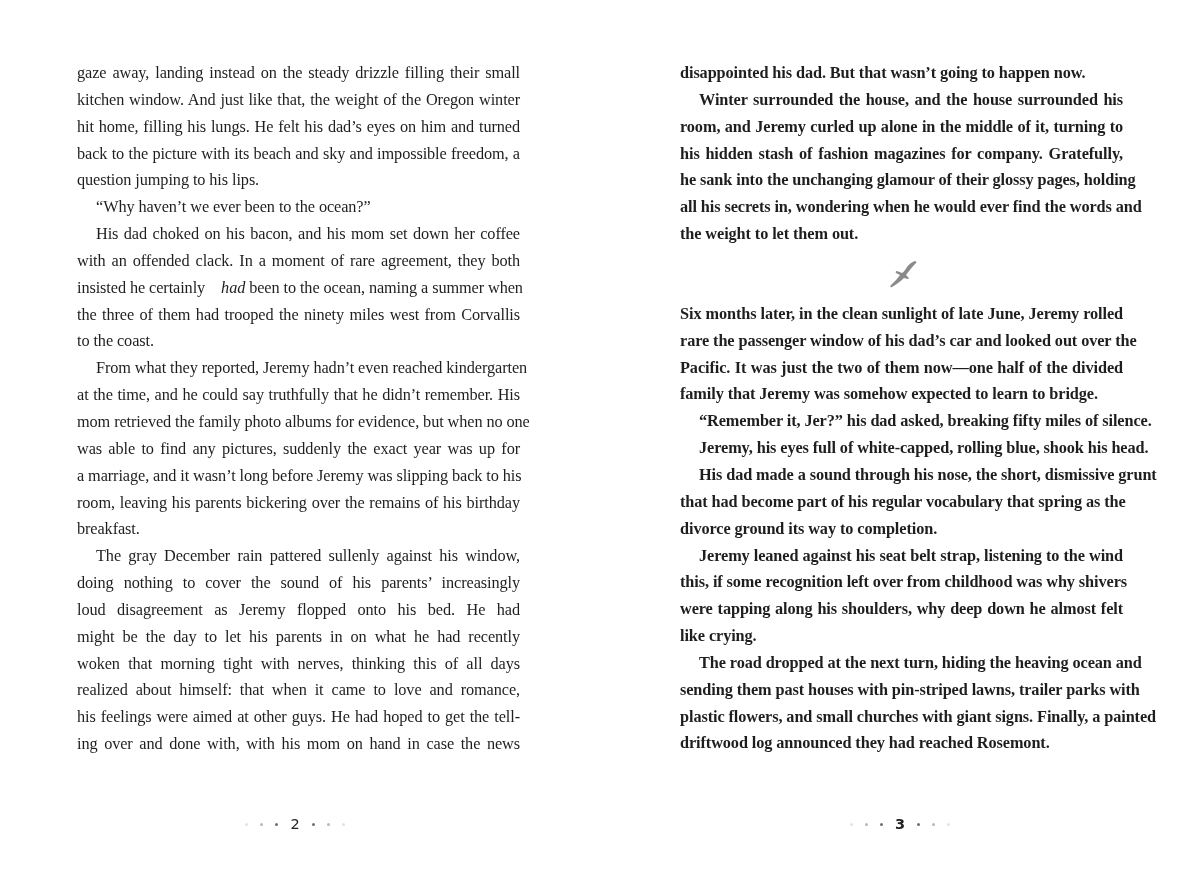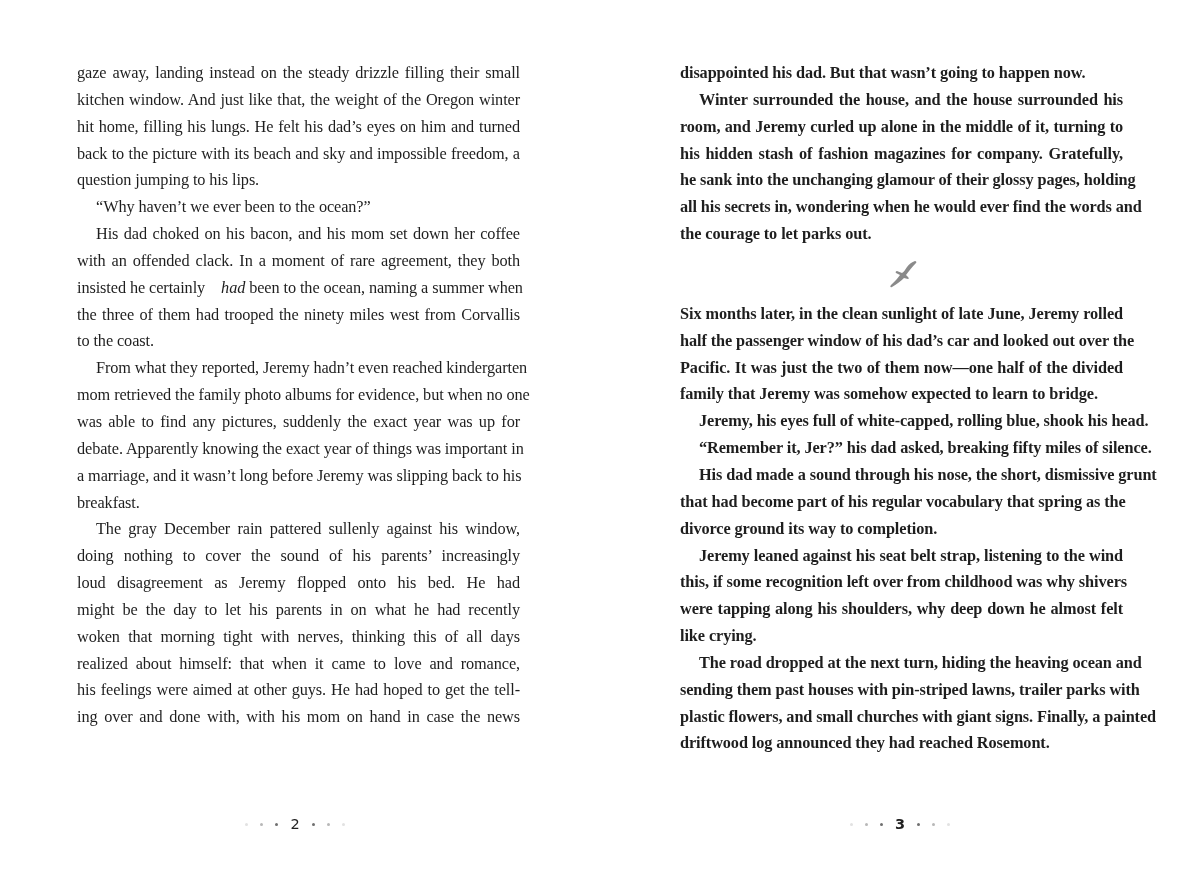--- a/index.html
+++ b/index.html
@@ -49,24 +49,25 @@
       <span class="line">hit home, filling his lungs. He felt his dad’s eyes on him and turned</span>
       <span class="line">back to the picture with its beach and sky and impossible freedom, a</span>
       <span class="line last">question jumping to his lips.</span>
       <span class="line indent last">“Why haven’t we ever been to the ocean?”</span>
       <span class="line indent">His dad choked on his bacon, and his mom set down her coffee</span>
       <span class="line">with an offended clack. In a moment of rare agreement, they both</span>
       <span class="line">insisted he certainly <em>had</em> been to the ocean, naming a summer when</span>
       <span class="line">the three of them had trooped the ninety miles west from Corvallis</span>
       <span class="line last">to the coast.</span>
       <span class="line indent">From what they reported, Jeremy hadn’t even reached kindergarten</span>
+      <span class="line">at the time, and he could say truthfully that he didn’t remember. His</span>
       <span class="line">mom retrieved the family photo albums for evidence, but when no one</span>
       <span class="line">was able to find any pictures, suddenly the exact year was up for</span>
-      <span class="line">debate. Apparently knowing the exact year of things was important in</span>
       <span class="line">a marriage, and it wasn’t long before Jeremy was slipping back to his</span>
+      <span class="line">room, leaving his parents bickering over the remains of his birthday</span>
       <span class="line last">breakfast.</span>
       <span class="line indent">The gray December rain pattered sullenly against his window,</span>
       <span class="line">doing nothing to cover the sound of his parents’ increasingly</span>
       <span class="line">loud disagreement as Jeremy flopped onto his bed. He had</span>
       <span class="line">might be the day to let his parents in on what he had recently</span>
       <span class="line">woken that morning tight with nerves, thinking this of all days</span>
       <span class="line">realized about himself: that when it came to love and romance,</span>
       <span class="line">his feelings were aimed at other guys. He had hoped to get the tell-</span>
       <span class="line">ing over and done with, with his mom on hand in case the news</span>
     </div>
@@ -83,34 +84,34 @@
 
 <div class="page right">
   <div class="text-block">
     <div id="right-before">
         <span class="line last">disappointed his dad. But that wasn’t going to happen now.</span>
         <span class="line indent">Winter surrounded the house, and the house surrounded his</span>
         <span class="line">room, and Jeremy curled up alone in the middle of it, turning to</span>
         <span class="line">his hidden stash of fashion magazines for company. Gratefully,</span>
         <span class="line">he sank into the unchanging glamour of their glossy pages, holding</span>
         <span class="line">all his secrets in, wondering when he would ever find the words and</span>
-        <span class="line last">the courage to let parks out.</span>
+        <span class="line last">the weight to let them out.</span>
       </div>
     <div class="ornament">
       <svg width="34" height="34" viewBox="0 0 34 34">
         <path d="M30 3 C27 4 24 6 22 9 C20 12 19 14 17 15 L12 13 C11 13 10 14 11 15 L15 17 C13 20 10 23 6 27 C5 28 5 30 7 29 C12 26 16 23 19 20 L23 21 C24 21 24 20 23 19 L21 17 C24 13 27 9 31 5 C32 4 31 3 30 3 Z" fill="#8a8a8a"></path>
       </svg>
     </div>
     <div id="right-after">
         <span class="line">Six months later, in the clean sunlight of late June, Jeremy rolled</span>
-        <span class="line">half the passenger window of his dad’s car and looked out over the</span>
+        <span class="line">rare the passenger window of his dad’s car and looked out over the</span>
         <span class="line">Pacific. It was just the two of them now—one half of the divided</span>
         <span class="line last">family that Jeremy was somehow expected to learn to bridge.</span>
+        <span class="line indent last">“Remember it, Jer?” his dad asked, breaking fifty miles of silence.</span>
         <span class="line indent last">Jeremy, his eyes full of white-capped, rolling blue, shook his head.</span>
-        <span class="line indent last">“Remember it, Jer?” his dad asked, breaking fifty miles of silence.</span>
         <span class="line indent">His dad made a sound through his nose, the short, dismissive grunt</span>
         <span class="line">that had become part of his regular vocabulary that spring as the</span>
         <span class="line last">divorce ground its way to completion.</span>
         <span class="line indent">Jeremy leaned against his seat belt strap, listening to the wind</span>
         <span class="line">this, if some recognition left over from childhood was why shivers</span>
         <span class="line">were tapping along his shoulders, why deep down he almost felt</span>
         <span class="line last">like crying.</span>
         <span class="line indent">The road dropped at the next turn, hiding the heaving ocean and</span>
         <span class="line">sending them past houses with pin-striped lawns, trailer parks with</span>
         <span class="line">plastic flowers, and small churches with giant signs. Finally, a painted</span>

